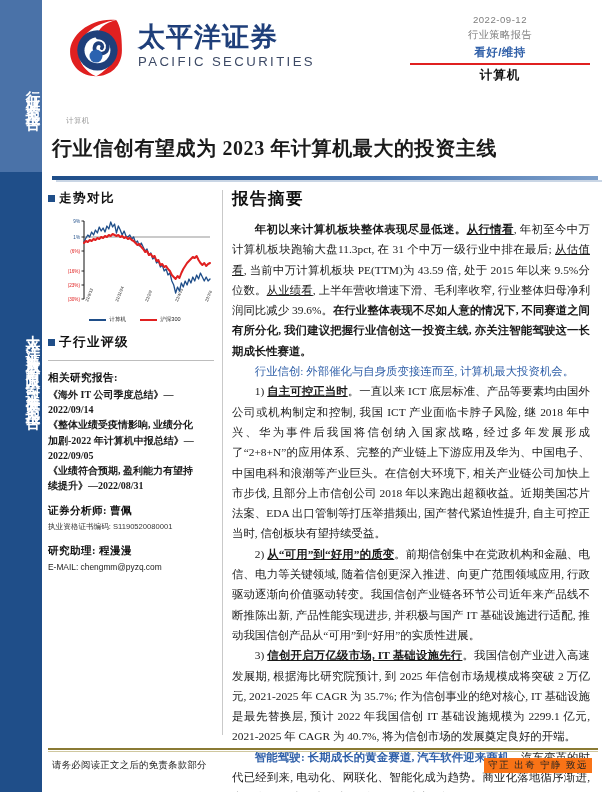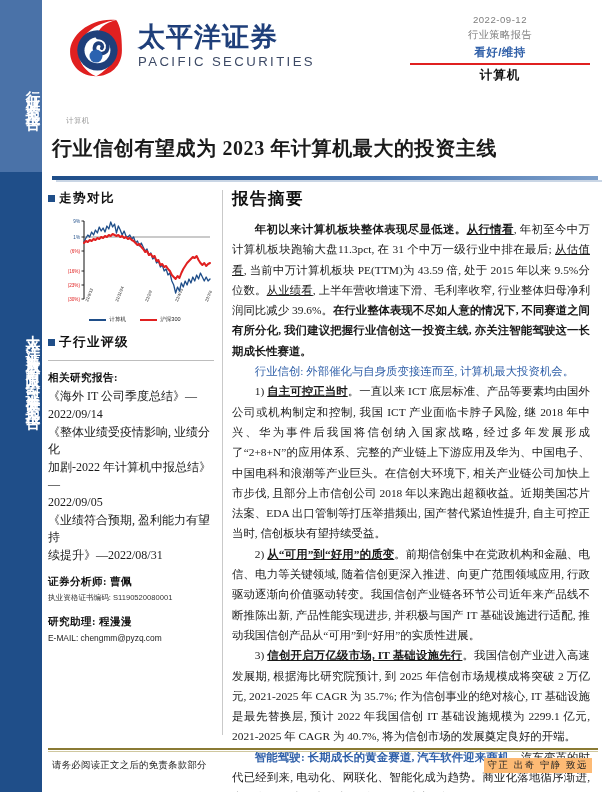--- a/index.html
+++ b/index.html
@@ -157,22 +157,23 @@
 
   .hr-thin { height: 1px; background: #bdbdbd; margin: 9px 0 10px 0; }
 
   .blk-head {
     font-family: "Liberation Serif", "DejaVu Serif", serif;
     font-size: 10.6px; font-weight: bold; color: #111;
     letter-spacing: .4px; margin-bottom: 3px;
   }
   .rpt-line {
     font-family: "Liberation Serif", "DejaVu Serif", serif;
-    font-size: 12px; color: #1a1a1a; line-height: 1.42;
+    font-size: 10px; color: #1a1a1a; line-height: 1.42;
     margin-bottom: 1px;
+    font-weight: bold;
   }
   .ana-line {
     font-family: "Liberation Sans", "DejaVu Sans", sans-serif;
     font-size: 8.4px; color: #222; line-height: 1.55;
     margin-bottom: 1px;
   }
   .ana-line.small { font-size: 7.6px; color: #333; }
   .blk-head.spaced { margin-top: 11px; }
 
   
@@ -199,23 +200,23 @@
   }
   .footer {
     position: absolute; left: 52px; right: 20px; top: 758px;
     display: flex; justify-content: space-between; align-items: center;
   }
   .footer-left {
     font-family: "Liberation Serif", "DejaVu Serif", serif;
     font-size: 9.4px; color: #222; letter-spacing: .3px;
   }
   .footer-right {
-    font-family: Liberation Sans, sans-serif;
+    font-family: Liberation Serif, serif;
     font-size: 9.4px; color: #222; letter-spacing: 1.6px;
-    background: #fdba74; padding: 1px 4px;
+    background: #f97316; padding: 1px 4px;
   }
 </style>
 </head>
 <body>
 
 <div class="sidebar-top"></div>
 <div class="sidebar-bottom"></div>
 <div class="vtext vtext-top">行业研究报告</div>
 <div class="vtext vtext-bot">太平洋证券股份有限公司证券研究报告</div>
 

